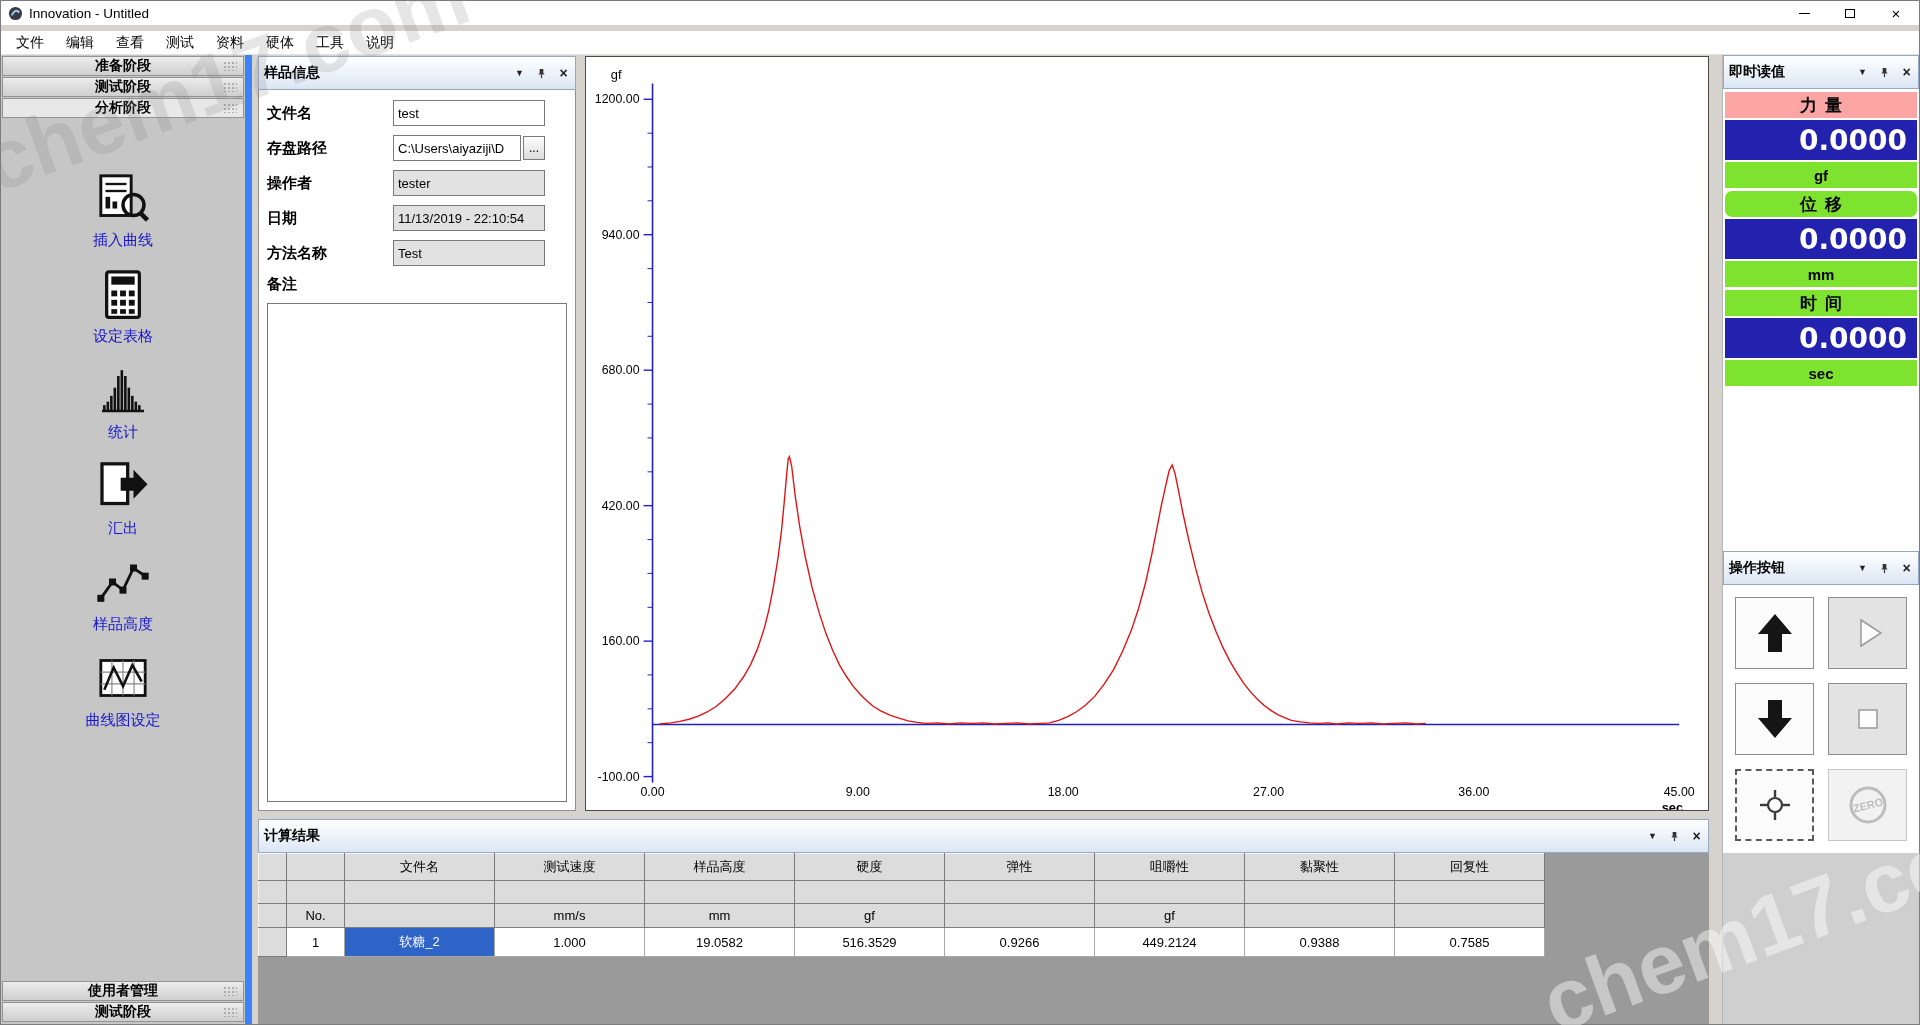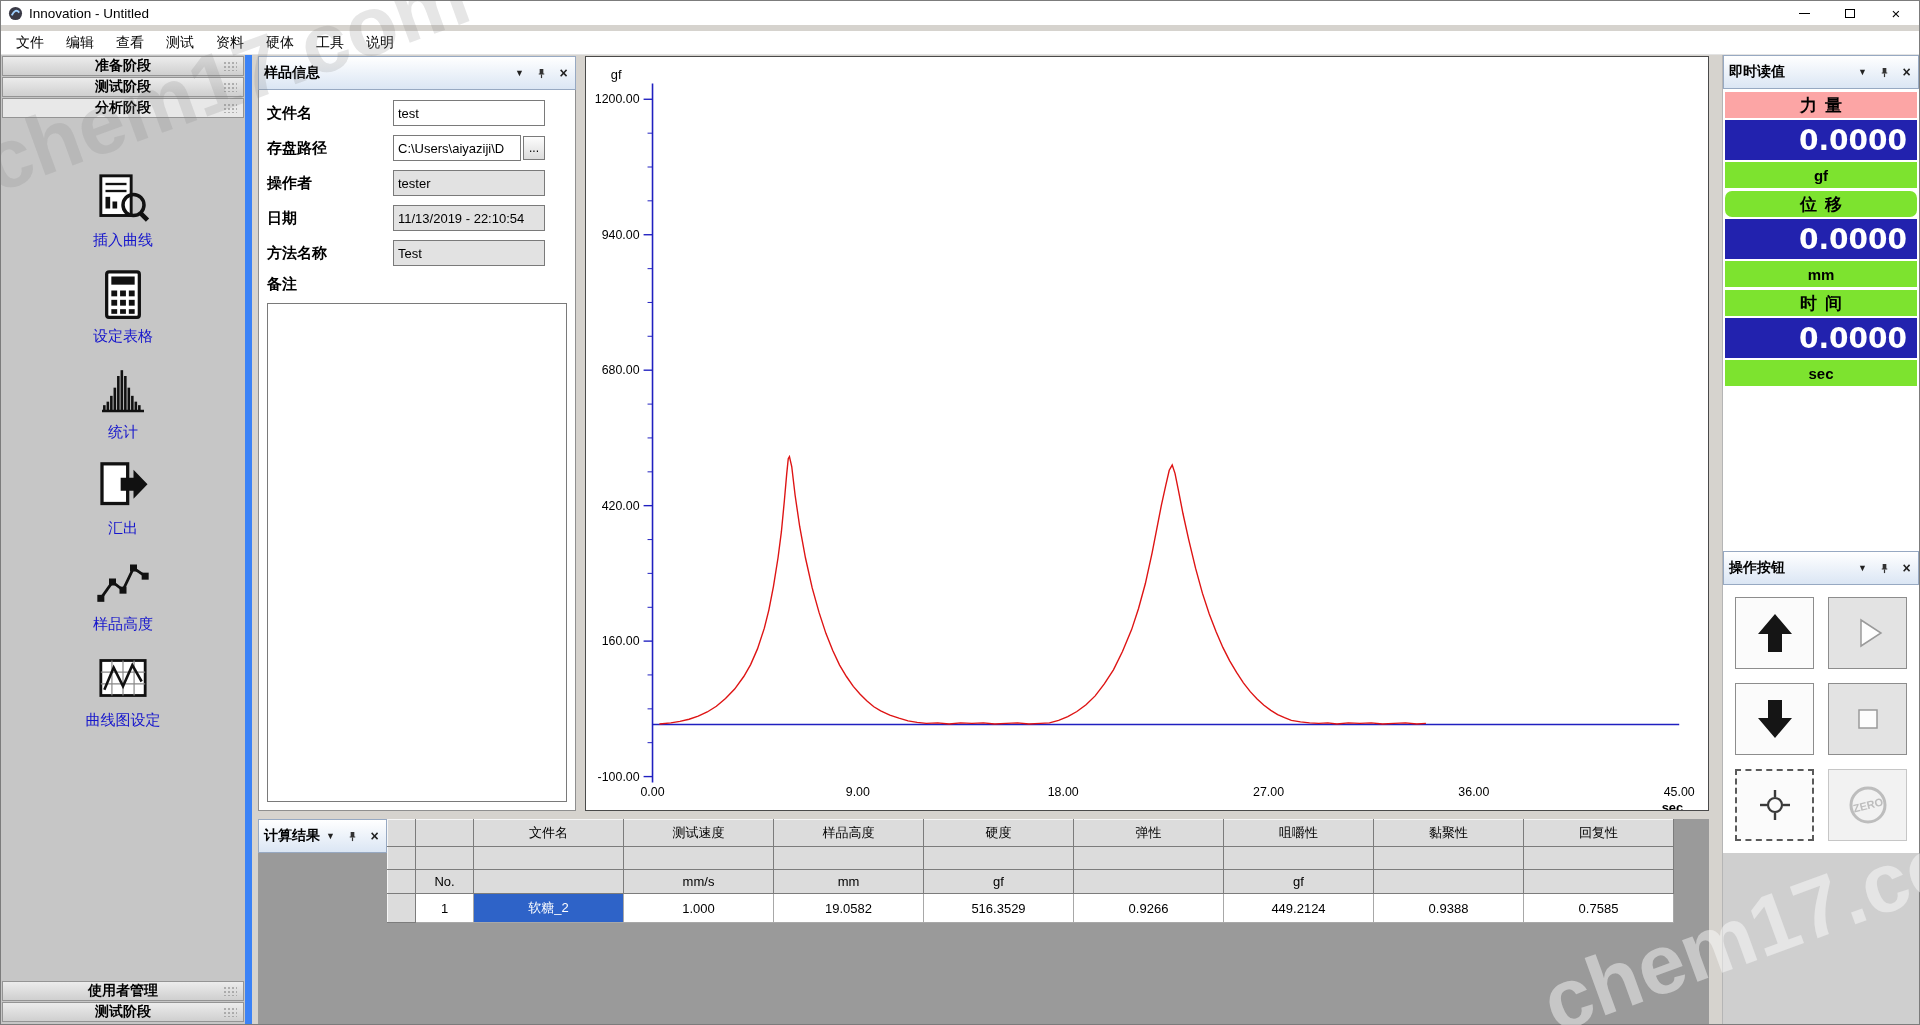--- a/index.html
+++ b/index.html
@@ -62,21 +62,21 @@
   .browse-btn { width:22px; height:24px; margin-left:2px; border:1px solid #7a7a7a;
     background:linear-gradient(#fdfdfd,#dcdcdc); font-size:12px; line-height:1; }
   .notes-area { flex:1; width:100%; border:1px solid #7a7a7a; resize:none;
     font-family:inherit; font-size:13px; padding:3px; }
 
   .chart-panel { flex:1; min-width:0; border:1px solid #4a4a4a; background:#fff; position:relative; }
   .chart-panel svg { position:absolute; inset:0; width:100%; height:100%; }
 
   
   .results-panel { height:205px; flex:none; margin:0 8px 0 1px;
-    display:flex; background:#9a9a9a; }
+    display:flex; flex-direction:column; background:#9a9a9a; }
   .results-body { flex:1; min-height:0; background:#9a9a9a; overflow:hidden; }
   .results-table { border-collapse:collapse; table-layout:fixed; font-size:13px; background:#8f8f8f; }
   .results-table td { padding:0 2px; text-align:center; overflow:hidden; white-space:nowrap; }
   td.hcell { background:#dcdcdc; border-top:1px solid #f6f6f6; border-left:1px solid #f6f6f6;
     border-right:1px solid #7c7c7c; border-bottom:1px solid #7c7c7c; }
   td.dcell { background:#fff; border:1px solid #a8a8a8; }
   td.cell-selected { background:#2e63c8; color:#fff; }
   tr.hr1 { height:27px; } tr.hr2 { height:23px; } tr.hr3 { height:24px; } tr.dr { height:29px; }
 
   

